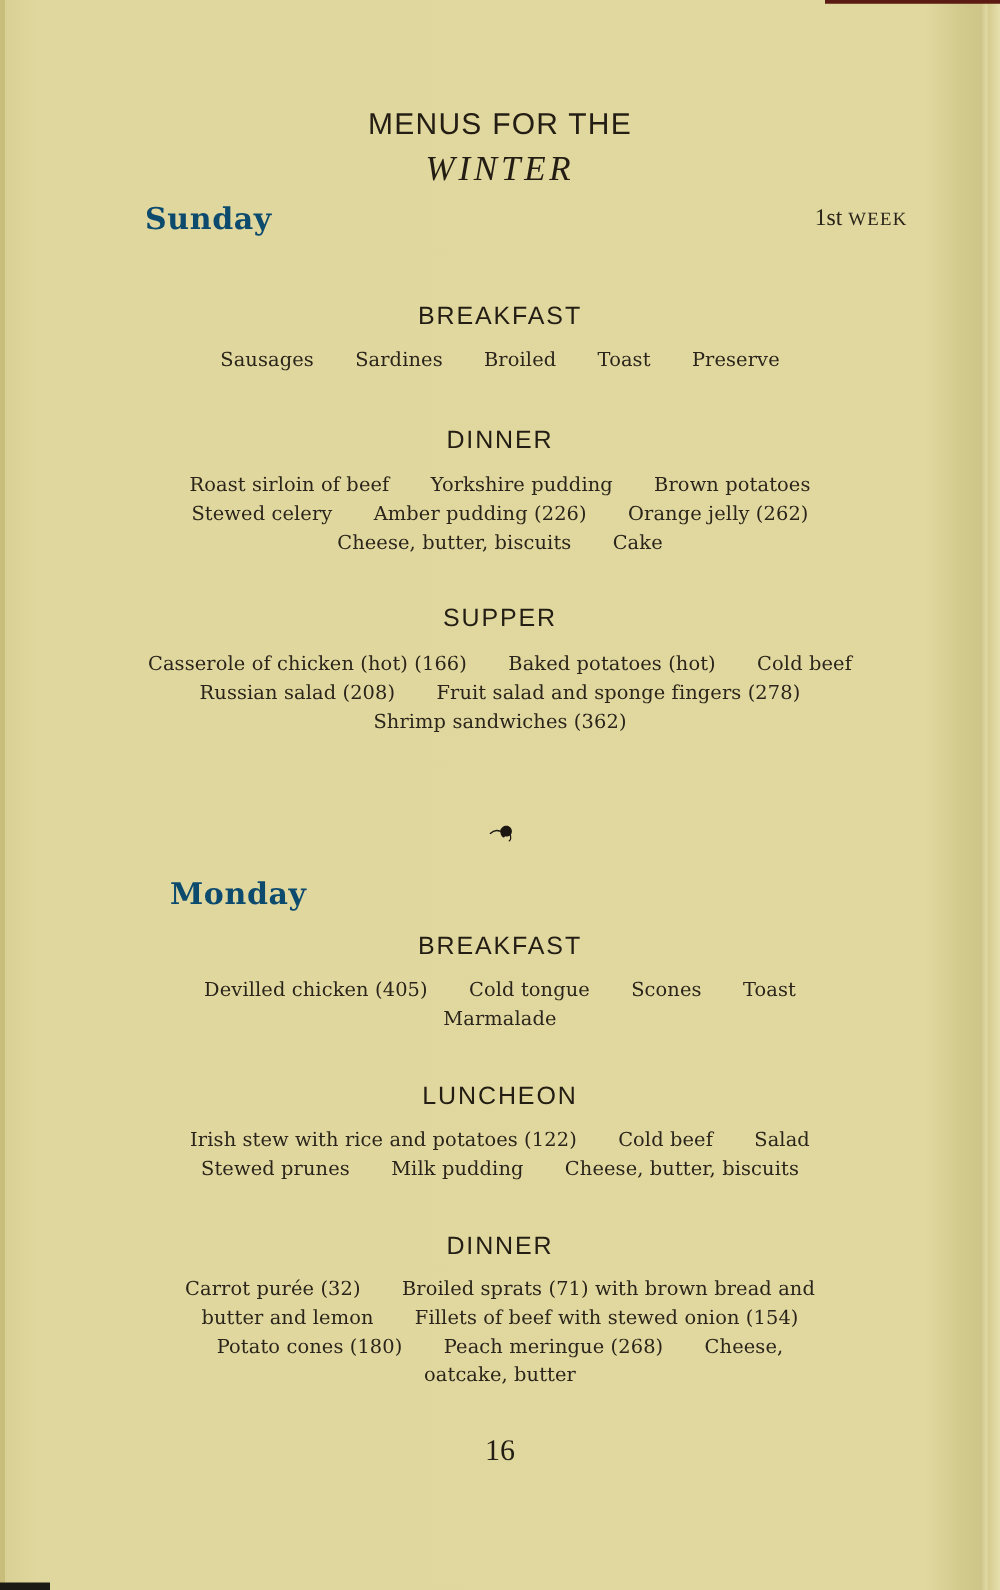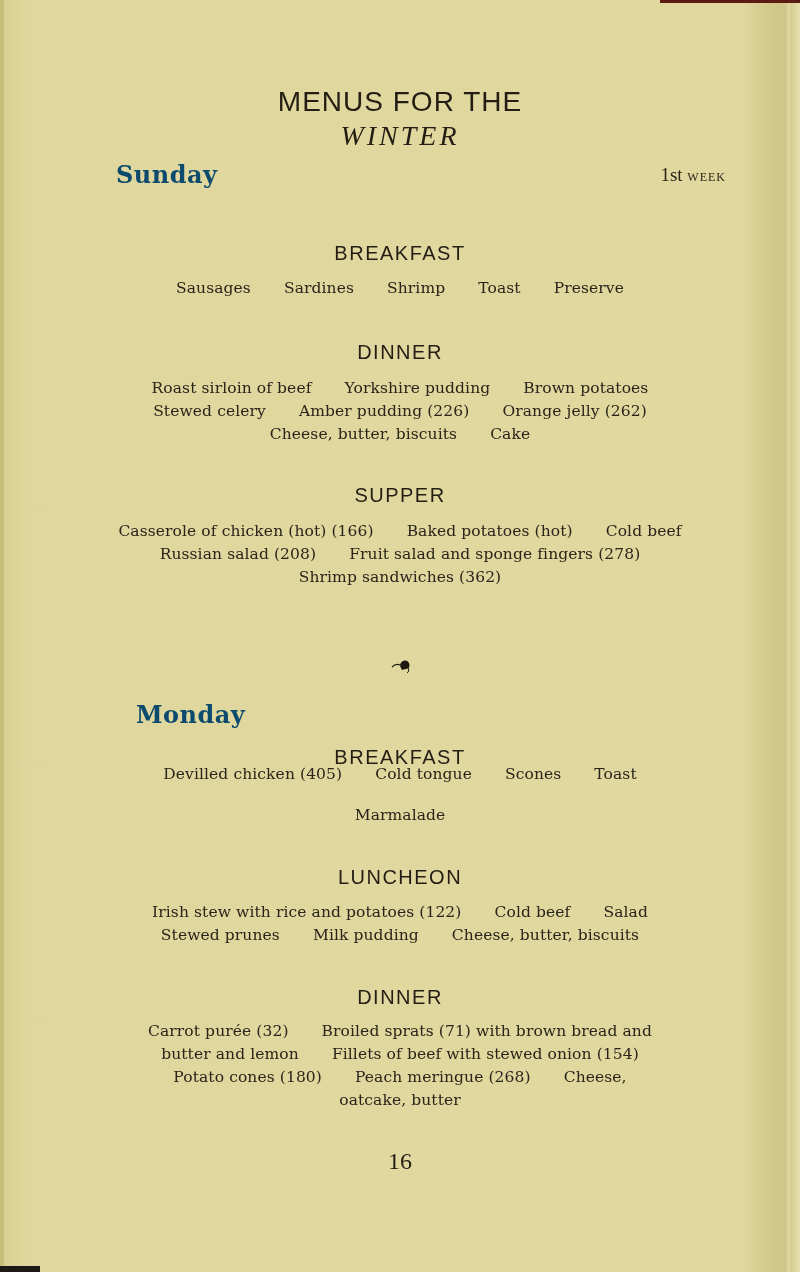--- a/index.html
+++ b/index.html
@@ -14,25 +14,25 @@
     background: linear-gradient(90deg, #d8cf93 0px, #e0d79e 30px, #e0d89f 740px, #d2c98c 770px, #cfc58a 785px, #e2dca8 790px, #d5cc90 800px);
   }
   .left-edge { position:absolute; left:0; top:0; width:4px; height:1272px; background:#c8bd7a; }
   .top-corner { position:absolute; right:0; top:0; width:140px; height:3px; background:#5b1a12; }
   .right-strip { position:absolute; right:0; top:0; width:10px; height:1272px; background:linear-gradient(90deg,#d3ca8d,#e6e0ae); }
   .bottom-corner { position:absolute; left:0; bottom:0; width:40px; height:6px; background:#1c1a14; }
 
   .abs { position:absolute; white-space:nowrap; }
   .center { left:0; right:0; text-align:center; }
 
-  .title { top:86px; font-family:"Liberation Sans", sans-serif; font-size:28px; letter-spacing:1px; color:#231d14; }
+  .title { top:86px; font-family:"Liberation Sans", sans-serif; font-size:24px; letter-spacing:1px; color:#231d14; }
   .season { top:120px; font-family:"Liberation Serif", serif; font-style:italic; font-size:28px; letter-spacing:3px; color:#231d14; }
   .day { font-family:"DejaVu Serif", serif; font-weight:bold; font-size:24px; color:#0c4a6e; letter-spacing:0.5px; }
   .week { top:164px; right:74px; font-family:"Liberation Serif", serif; font-size:19px; color:#2a241a; }
-  .week .sc { font-size:12px; letter-spacing:1px; }
+  .week .sc { font-size:15px; letter-spacing:1px; }
   .heading { font-family:"Liberation Sans", sans-serif; font-size:20px; letter-spacing:1.5px; color:#231d14; }
   .line { font-family:"DejaVu Serif", serif; font-size:15.5px; color:#2a241a; letter-spacing:0.1px; }
   .line span + span { margin-left:28px; }
   .ornament { top:658px; left:391px; width:22px; height:16px; }
   .folio { top:1092px; font-family:"Liberation Serif", serif; font-size:24px; color:#231d14; }
 </style>
 </head>
 <body>
 
 <div class="page-bg"></div>
@@ -47,21 +47,21 @@
 <div class="abs day" style="top:160px;left:116px;">Sunday</div>
 <div class="abs week">
   <span>1st</span>
   <span class="sc" style="text-transform:uppercase;">Week</span>
 </div>
 
 <div class="abs center heading" style="top:242px;">BREAKFAST</div>
 <div class="abs center line" style="top:279px;word-spacing:0;">
   <span>Sausages</span>
   <span>Sardines</span>
-  <span>Shrimp</span>
+  <span>Broiled</span>
   <span>Toast</span>
   <span>Preserve</span>
 </div>
 
 <div class="abs center heading" style="top:341px;">DINNER</div>
 <div class="abs center line" style="top:379px;">
   <span>Roast sirloin of beef</span>
   <span>Yorkshire pudding</span>
   <span>Brown potatoes</span>
 </div>
@@ -91,21 +91,21 @@
 
 <svg class="abs ornament" viewBox="0 0 22 16">
   <path d="M1 9 C4 6, 7 6, 9 7" stroke="#1c1710" stroke-width="1.2" fill="none"></path>
   <path d="M9 7 C10 2, 16 1, 18 5 C20 9, 16 12, 13 11 C12 13, 10 12, 9 7 Z" fill="#1c1710"></path>
   <path d="M17 9 C18 12, 18 14, 16 15" stroke="#1c1710" stroke-width="1" fill="none"></path>
 </svg>
 
 <div class="abs day" style="top:700px;left:120px;margin-left:16px;">Monday</div>
 
 <div class="abs center heading" style="top:746px;">BREAKFAST</div>
-<div class="abs center line" style="top:765px;">
+<div class="abs center line" style="top:783px;">
   <span>Devilled chicken (405)</span>
   <span>Cold tongue</span>
   <span>Scones</span>
   <span>Toast</span>
 </div>
 <div class="abs center line" style="top:806px;">
   <span>Marmalade</span>
 </div>
 
 <div class="abs center heading" style="top:866px;">LUNCHEON</div>

